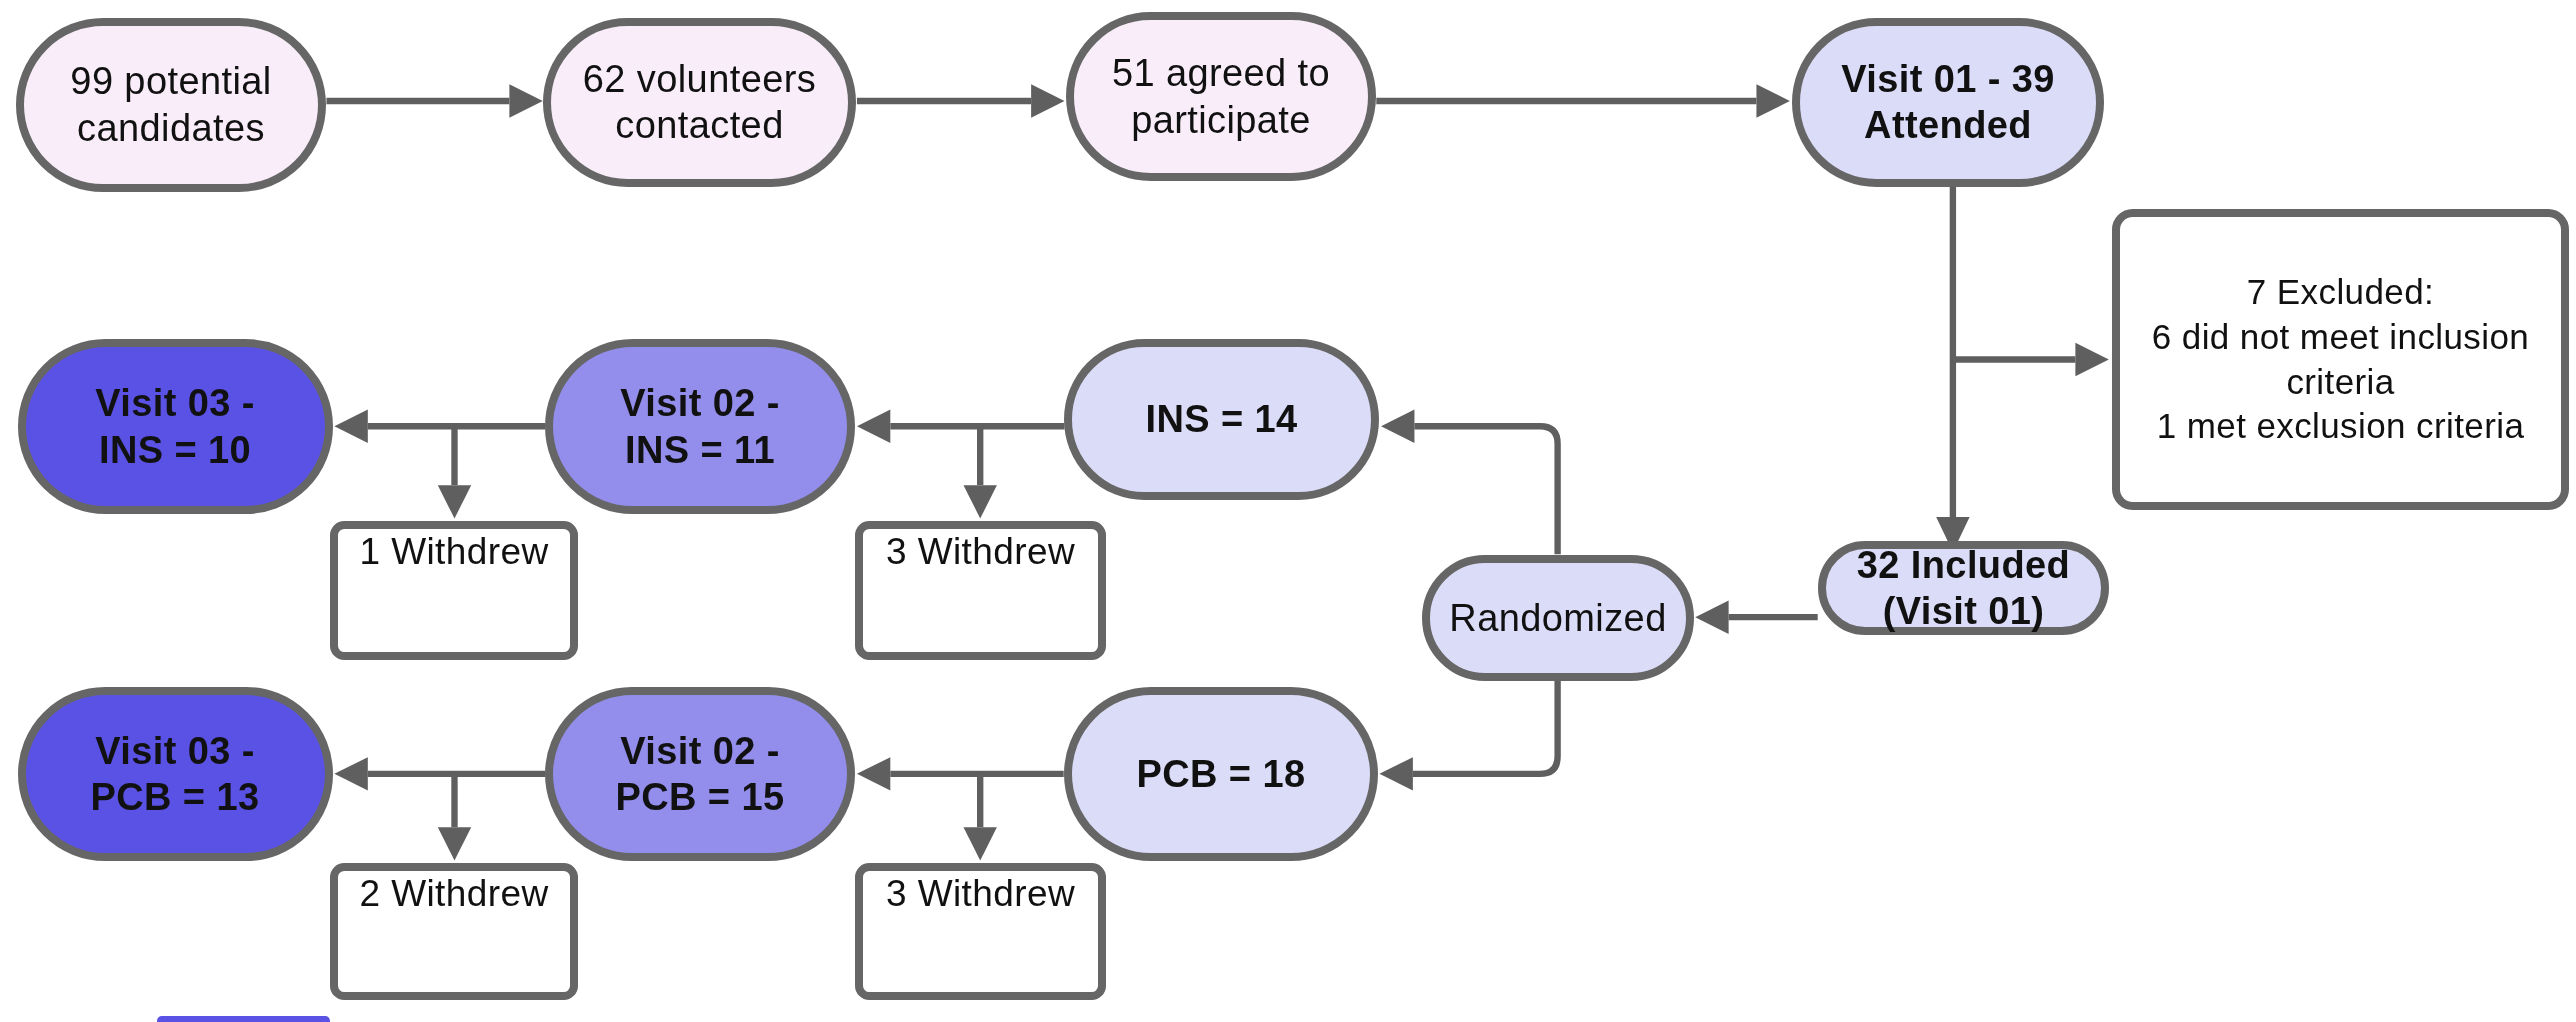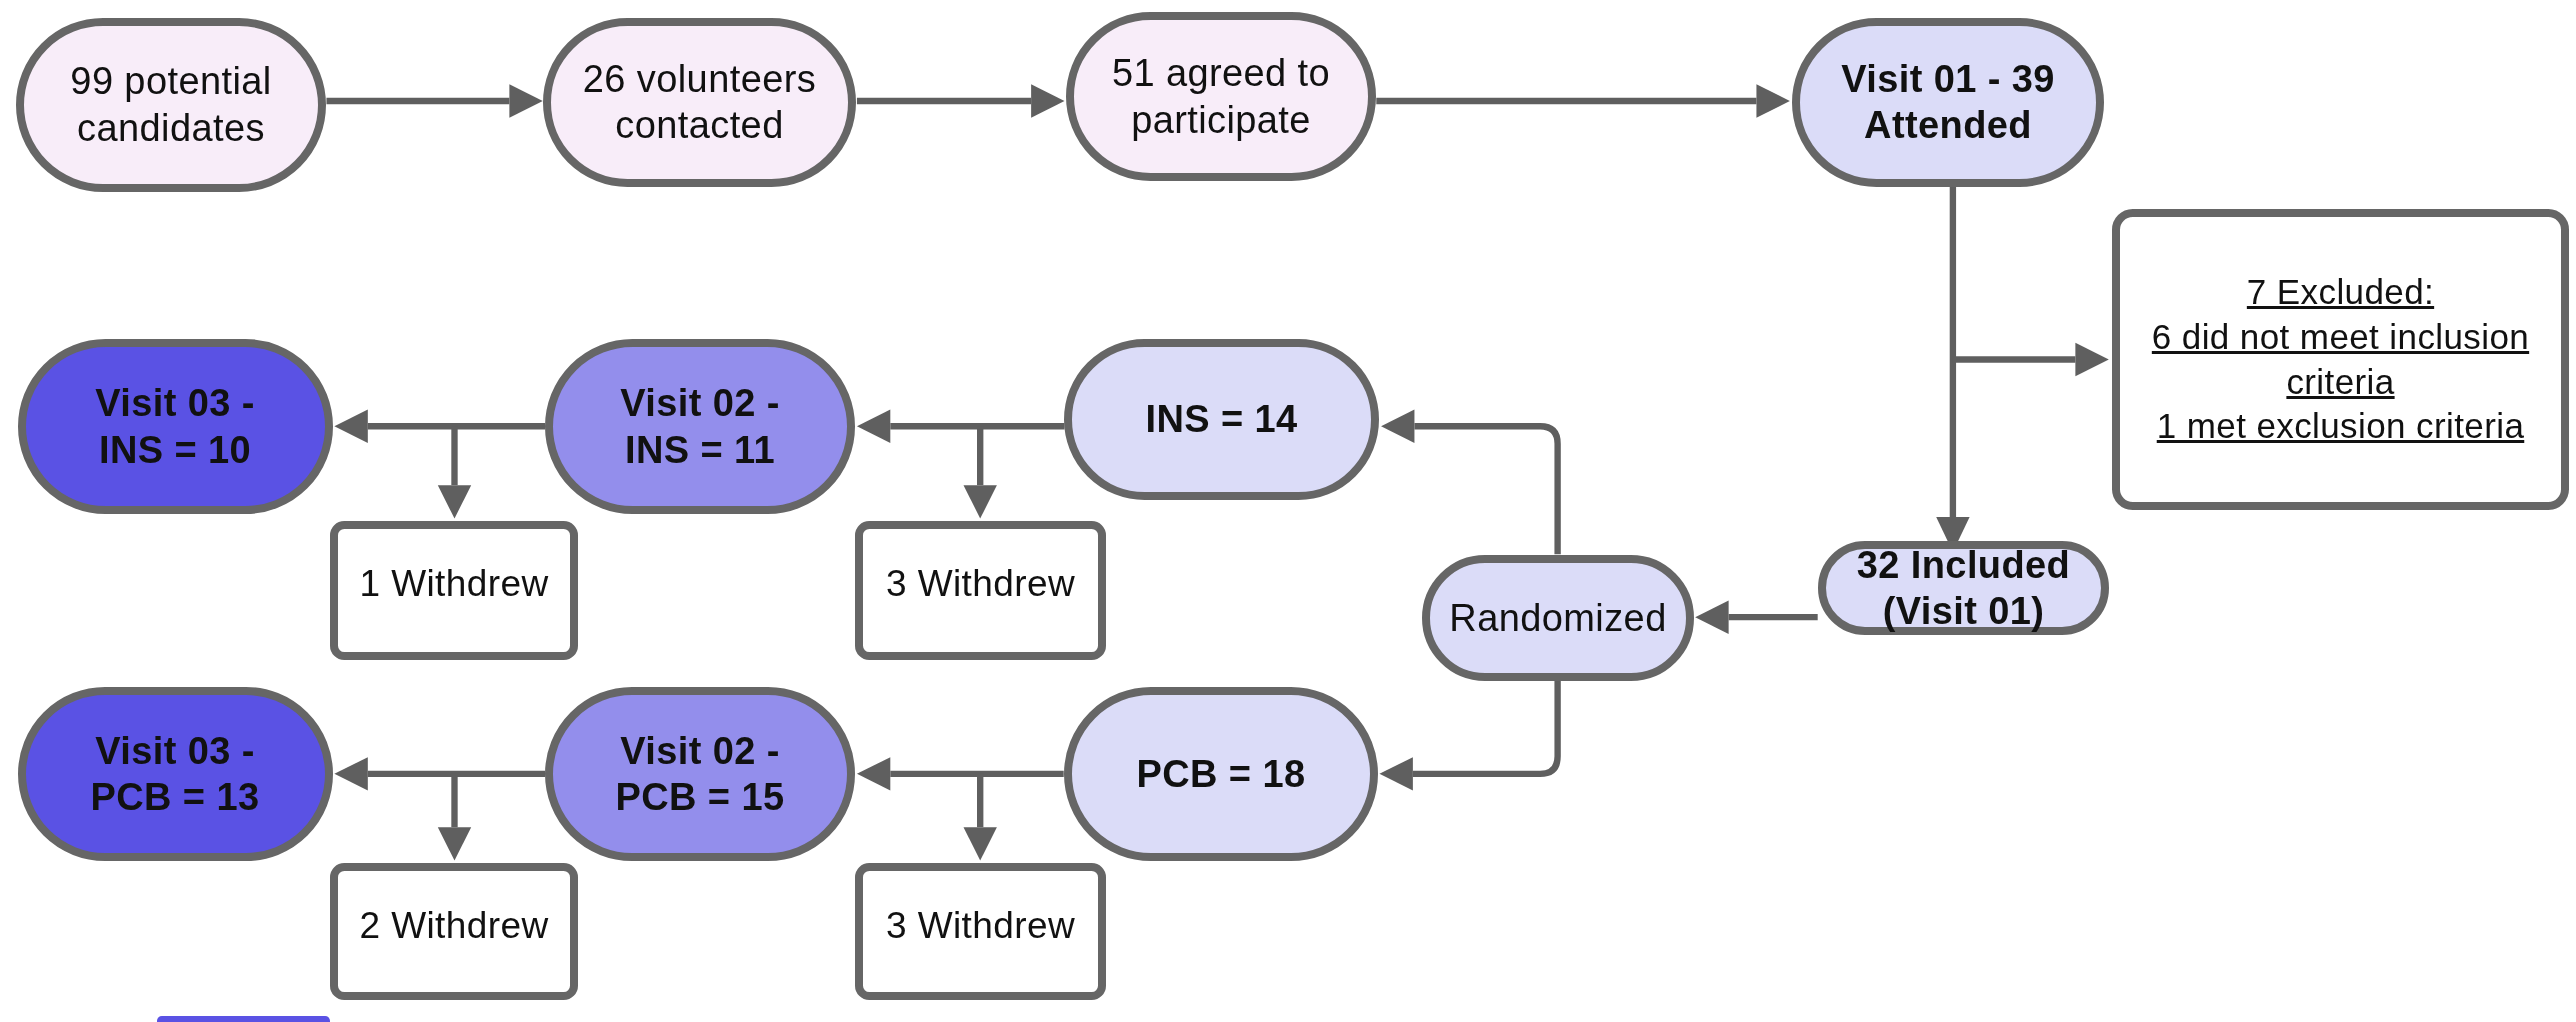--- a/index.html
+++ b/index.html
@@ -54,38 +54,37 @@
   .fill-medium     { background: var(--node_medium_purple, #938eec); }
   .fill-dark       { background: var(--node_dark_purple, #5a52e4); }
   .bold .label { font-weight: 700; }
   .rect {
     border-radius: 14.3px;
     border-width: 8px;
     align-items: flex-start;
   }
   .rect .label {
     font-size: 37px;
-    padding-top: 32px;
     font-weight: 400;
   }
   .rect-lg {
     border-radius: 20.7px;
     align-items: center;
   }
   .rect-lg .label {
     font-size: 35px;
     padding: 0 22px;
     line-height: 1.28;
   }
   
   .n-candidates { left: 16px;   top: 17.5px;  width: 310px; height: 174px; }
   .n-contacted  { left: 543px;  top: 17.5px;  width: 313px; height: 169px; }
   .n-agreed     { left: 1066px; top: 12px;  width: 310px; height: 169px; }
   .n-visit01    { left: 1792px; top: 17.5px;  width: 312px; height: 169px; }
-  .n-excluded   { left: 2112px; top: 209px; width: 457px; height: 301px; text-decoration: underline; }
+  .n-excluded   { left: 2112px; top: 209px; width: 457px; height: 301px; }
   .n-included   { left: 1818px; top: 533px; width: 291px; height: 94px; margin-top: 8px; }
   .n-randomized { left: 1422px; top: 555px; width: 272px; height: 126px; }
   .n-ins        { left: 1064px; top: 339px; width: 315px; height: 161px; }
   .n-v2ins      { left: 545px;  top: 339px; width: 310px; height: 175px; }
   .n-v3ins      { left: 17.5px;   top: 339px; width: 315px; height: 175px; }
   .n-w1         { left: 330px;  top: 521px; width: 248px; height: 139px; }
   .n-w3a        { left: 855px; top: 521px; width: 251px; height: 139px; }
   .n-pcb        { left: 1064px; top: 687px; width: 314px; height: 174px; }
   .n-v2pcb      { left: 545px;  top: 687px; width: 310px; height: 174px; }
   .n-v3pcb      { left: 17.5px;   top: 687px; width: 315px; height: 174px; }
@@ -178,21 +177,21 @@
       <path d="M571,973 L571,1040"></path>
       <polygon points="550,1040 592,1040 571,1082"></polygon>
     </g>
   </svg>
 
   <div class="node pill fill-lightest n-candidates">
     <span class="label">99 potential
 candidates</span>
   </div>
   <div class="node pill fill-lightest n-contacted">
-    <span class="label">26 volunteers
+    <span class="label">62 volunteers
 contacted</span>
   </div>
   <div class="node pill fill-lightest n-agreed">
     <span class="label">51 agreed to
 participate</span>
   </div>
   <div class="node pill fill-periwinkle bold n-visit01">
     <span class="label">Visit 01 - 39
 Attended</span>
   </div>

